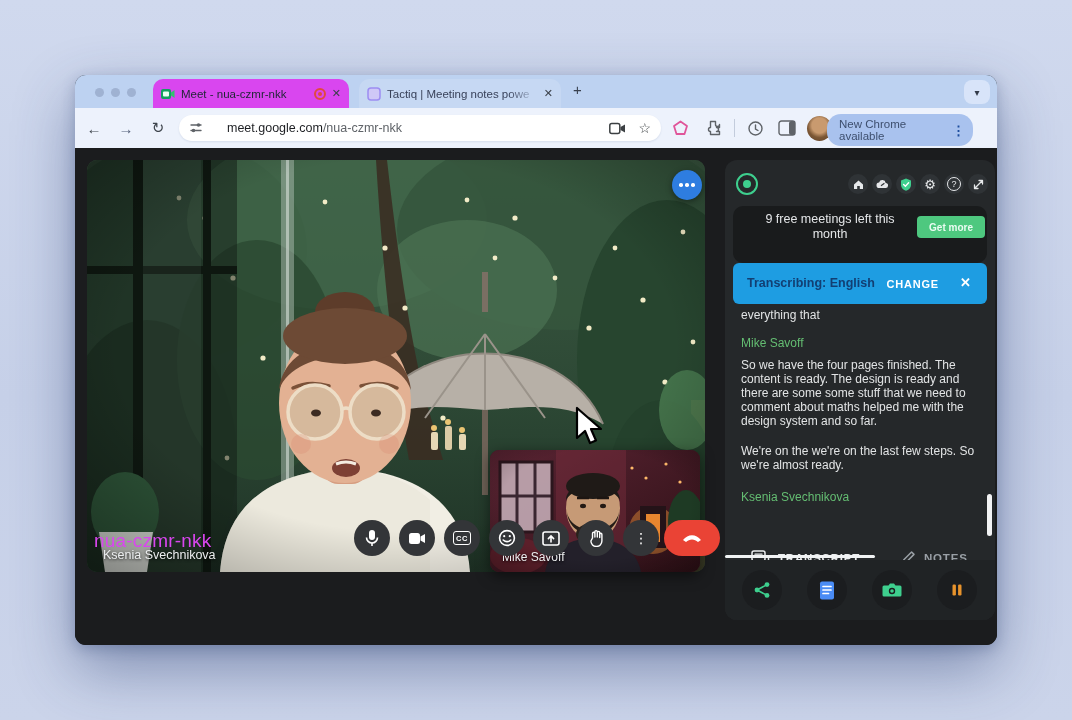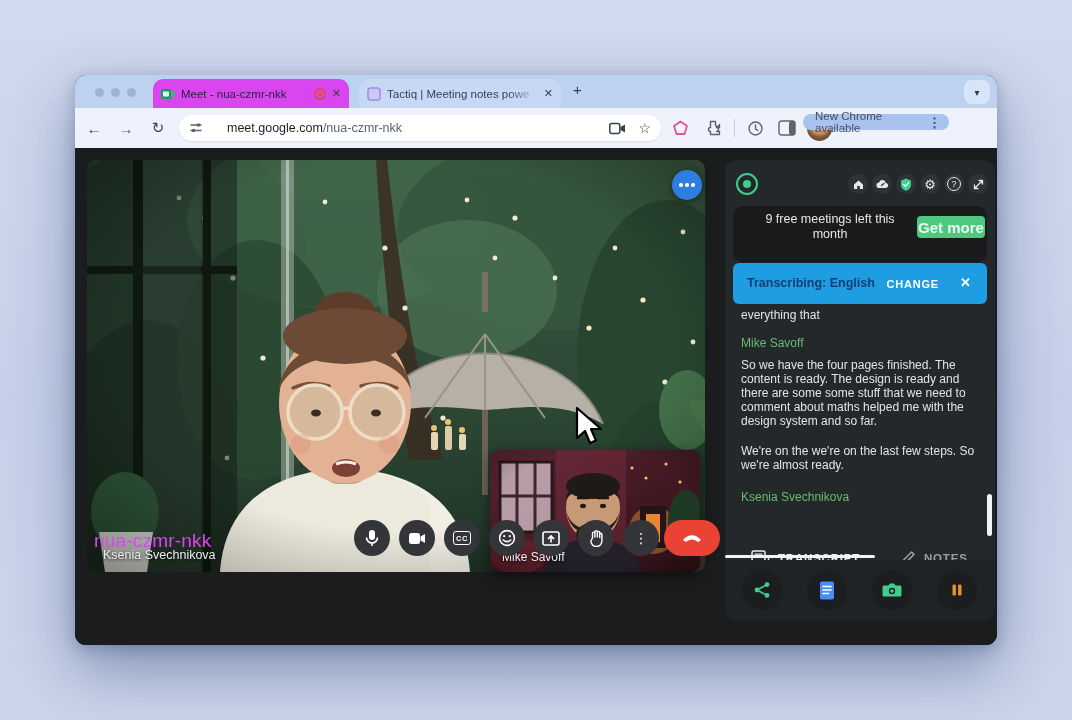--- a/index.html
+++ b/index.html
@@ -28,21 +28,21 @@
   .navbtn{position:absolute;top:0;height:40px;display:flex;align-items:center;justify-content:center;width:26px;font-size:15px;color:#3f454d;}
   .addr{position:absolute;left:104px;top:7px;width:482px;height:26px;background:#fff;border-radius:13px;
         display:flex;align-items:center;box-shadow:0 1px 2px rgba(60,80,120,.12);}
   .addr .urltxt{font-size:12.5px;margin-left:24px;flex:1 1 auto;white-space:nowrap;overflow:hidden;}
   .addr .host{color:#1d1f23;}
   .addr .path{color:#5f6368;}
   .tbicon{position:absolute;top:40px;}
   .divider{position:absolute;width:1px;height:18px;background:#c3ccdc;top:11px;}
   .avatar{position:absolute;width:25px;height:25px;border-radius:50%;
           background:radial-gradient(circle at 50% 38%, #c99a6f 0 38%, #7d5836 60%, #5d3f27 100%);}
-  .updatepill{position:absolute;left:728px;top:6px;width:146px;height:16px;background:#a9c2ee;border-radius:14px;
+  .updatepill{position:absolute;left:752px;top:6px;width:146px;height:32px;background:#a9c2ee;border-radius:14px;
               display:flex;align-items:center;gap:34px;}
   .updatepill .lbl{font-size:11.5px;color:#3e4f6e;margin-left:12px;flex:1;}
   .updatepill .menu{font-size:13px;color:#1d4d9e;margin-right:8px;font-weight:bold;}
   
   .content{position:absolute;left:0;top:73px;width:100%;height:497px;background:#1b1c1e;}
   .mainvideo{position:absolute;left:12px;top:12px;width:618px;height:412px;border-radius:10px;overflow:hidden;background:#24382a;}
   .namelabel{position:absolute;font-size:12.5px;color:#eceeef;text-shadow:0 1px 3px rgba(0,0,0,.8);}
   .pip{position:absolute;left:415px;top:302px;width:210px;height:122px;border-radius:9px;overflow:hidden;
        background:#3c1722;box-shadow:0 4px 14px rgba(0,0,0,.5);}
   .bubble{position:absolute;left:597px;top:22px;width:30px;height:30px;border-radius:50%;background:#2e7de0;
@@ -59,21 +59,21 @@
   
   .tactiq{position:absolute;left:650px;top:12px;width:270px;height:460px;background:#25282a;border-radius:12px;}
   .tq-logo{position:absolute;left:11px;top:13px;width:22px;height:22px;border-radius:50%;border:2.5px solid #3ecf8e;box-sizing:border-box;
            display:flex;align-items:center;justify-content:center;}
   .tq-logo i{width:8px;height:8px;border-radius:50%;background:#3ecf8e;}
   .tq-hicon{position:absolute;top:14px;width:20px;height:20px;border-radius:50%;background:#2f3336;
             display:flex;align-items:center;justify-content:center;color:#e6e8ea;font-size:11px;}
   .tq-banner{position:absolute;left:8px;top:46px;width:254px;height:57px;background:#191b1c;border-radius:10px;}
   .tq-banner .txt{position:absolute;left:18px;top:6px;width:158px;text-align:center;font-size:12.5px;line-height:15px;color:#e4e6e8;}
   .tq-getmore{position:absolute;left:184px;top:10px;width:68px;height:22px;background:#4ec87f;border-radius:4px;
-              display:flex;align-items:center;justify-content:center;font-size:15px;font-weight:bold;color:#eafcf2;}
+              display:flex;align-items:center;justify-content:center;font-size:10px;font-weight:bold;color:#eafcf2;}
   .tq-bluebar{position:absolute;left:8px;top:103px;width:254px;height:41px;background:#1e9de2;border-radius:6px;}
   .tq-bluebar .tl{position:absolute;left:14px;top:13px;font-size:12.5px;font-weight:bold;color:#123f73;}
   .tq-bluebar .chg{position:absolute;right:48px;top:15px;font-size:11px;font-weight:bold;color:#fff;letter-spacing:.8px;}
   .tq-bluebar .x{position:absolute;right:16px;top:12px;font-size:13px;font-weight:bold;color:#fff;}
   .tq-line{position:absolute;left:16px;width:238px;font-size:12px;line-height:14px;color:#e2e4e5;}
   .tq-line.speaker{color:#64bd72;}
   .tq-scroll{position:absolute;left:262px;top:334px;width:5px;height:42px;border-radius:3px;background:#f2f3f4;}
   .tq-tab{position:absolute;top:390px;display:flex;align-items:center;gap:8px;}
   .tq-tab .lab{font-size:11.5px;font-weight:bold;letter-spacing:.8px;}
   .tq-tab.on .lab{color:#eceeef;}

